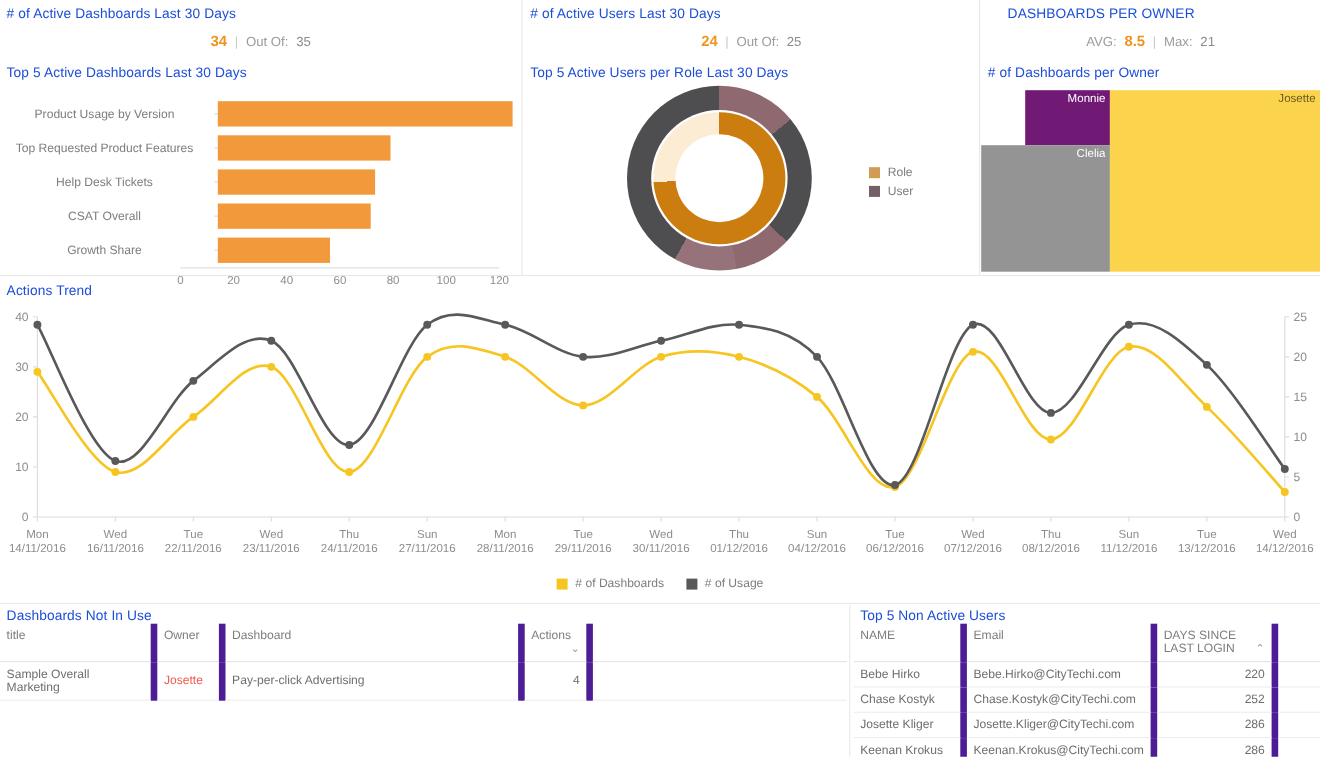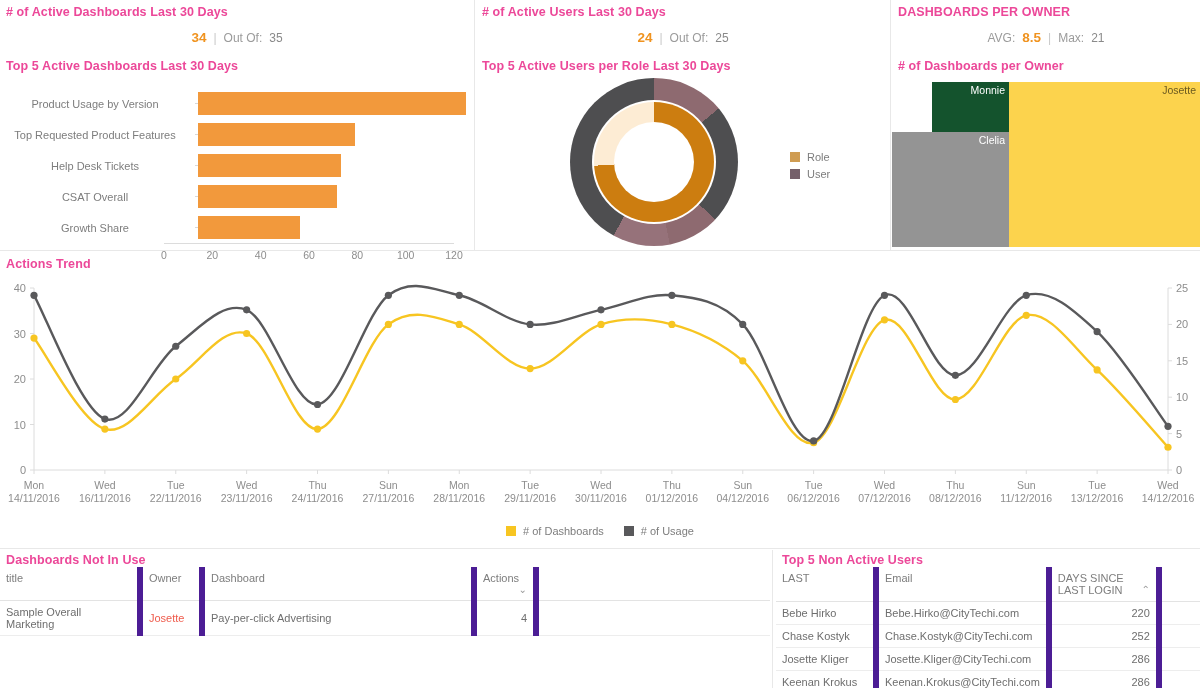--- a/index.html
+++ b/index.html
@@ -9,22 +9,22 @@
     background: #ffffff;
     font-family: "Liberation Sans", sans-serif;
     color: #6b6b6b;
     overflow: hidden;
   }
   .page { position: relative; width: 1200px; height: 688px; }
 
   
   .panel-title {
     font-size: 12.5px;
-    color: #ec4899;
-    font-weight: 700;
+    color: #1d4ed8;
+    font-weight: 400;
     letter-spacing: .1px;
     white-space: nowrap;
   }
   .kpi-row {
     display: flex;
     align-items: baseline;
     justify-content: center;
     gap: 7px;
     font-size: 12px;
     color: #9b9b9b;
@@ -247,37 +247,37 @@
             <span class="lg-sw" style="background: rgb(117, 96, 106);"></span>
             <span>User</span>
           </div>
         </div>
     </div>
   </div>
 
   <div class="vline" style="left:890px; top:0; height:250px;"></div>
 
   <div class="tile" id="tile-owner">
-    <div class="hdr" style="text-align:left;">
+    <div class="hdr" style="text-align:left;margin-left:18px;">
       <div class="panel-title">DASHBOARDS PER OWNER</div>
     </div>
     <div class="kpi-wrap kpi-row">
       <span class="kpi-lbl">AVG:</span>
       <span class="kpi-big">8.5</span>
       <span class="kpi-sep">|</span>
       <span class="kpi-lbl">Max:</span>
       <span class="kpi-val">21</span>
     </div>
     <div class="sub">
       <div class="panel-title"># of Dashboards per Owner</div>
     </div>
 
     <div class="treemap">
       <div class="tm-left">
-        <div class="tm-cell" id="tm-monnie" style="background: #14532d; height: 30%; margin-left: 40px;">
+        <div class="tm-cell" id="tm-monnie" style="background: #701a75; height: 30%; margin-left: 40px;">
           <span class="tm-lbl" style="color: rgb(255, 255, 255);">Monnie</span>
         </div>
         <div class="tm-cell" id="tm-clelia" style="background: rgb(148, 148, 148); height: 70%;">
           <span class="tm-lbl" style="color: rgb(255, 255, 255);">Clelia</span>
         </div>
       </div>
       <div class="tm-right tm-cell" id="tm-josette" style="background: rgb(252, 211, 77);">
         <span class="tm-lbl" style="color: rgb(107, 90, 32);">Josette</span>
       </div>
     </div>
@@ -446,21 +446,21 @@
     </table>
   </div>
 
   <div class="vline" style="left:772px; top:550px; height:138px;"></div>
 
   <div id="tbl-right">
     <div class="tbl-title panel-title">Top 5 Non Active Users</div>
     <table>
       <thead>
         <tr>
-          <th style="width:100px">LAST</th>
+          <th style="width:100px">NAME</th>
           <th class="colsep" style="width:170px">Email</th>
           <th class="colsep th-num" style="width:110px">
             <span>DAYS SINCE LAST LOGIN</span>
             <span class="sort-caret">⌃</span>
           </th>
           <th class="colsep"></th>
         </tr>
       </thead>
       <tbody id="tbl-right-body">
           <tr>

